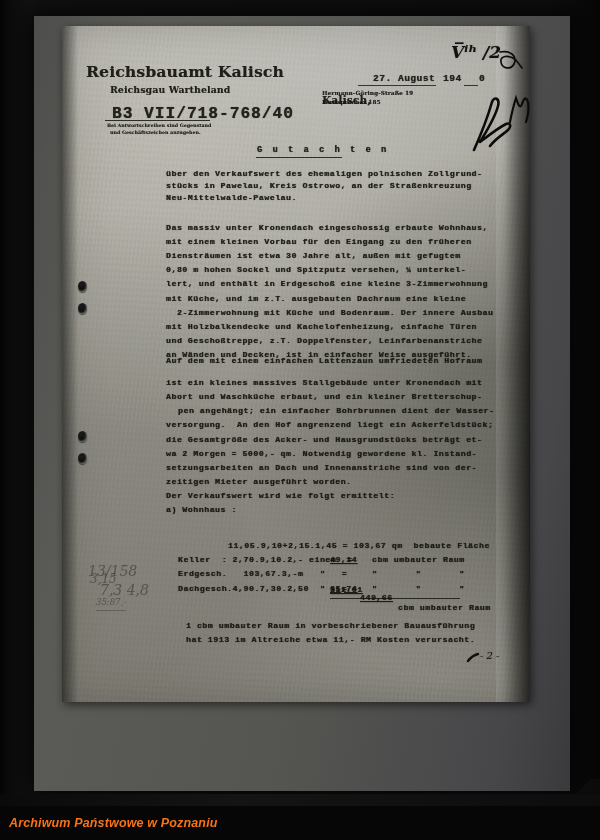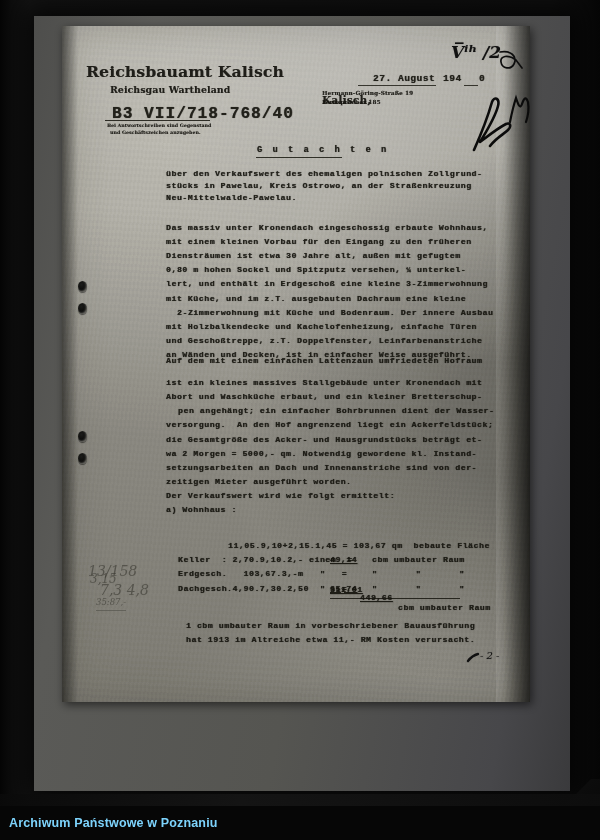--- a/index.html
+++ b/index.html
@@ -63,21 +63,21 @@
 
   
   .hand{position:absolute;color:#111;font-family:"DejaVu Serif",serif;font-style:italic;
     text-shadow:0 0 1px rgba(0,0,0,.4);}
   .pencil{position:absolute;color:#3b3a33;font-family:"DejaVu Serif",serif;font-style:italic;
     opacity:.62;text-shadow:0 0 1px rgba(120,118,108,.5);}
 
   
   .caption{position:absolute;left:0;bottom:0;width:600px;height:34px;background:#060606;
     display:flex;align-items:center;}
-  .caption span{color:#7dd3fc;font-size:12.5px;font-weight:700;padding-left:9px;letter-spacing:.15px;}
+  .caption span{color:#f97316;font-size:12.5px;font-weight:700;padding-left:9px;letter-spacing:.15px;font-style:italic;}
   .filmstrip{position:absolute;left:0;bottom:34px;width:600px;height:12px;
     background:linear-gradient(90deg,#0a0a0a,#151515 40%,#0d0d0d 100%);opacity:.9;}
 
   svg.ink{position:absolute;overflow:visible;pointer-events:none;}
 </style>
 </head>
 <body>
 
 <div id="scan">
   <div class="backdrop"></div>

